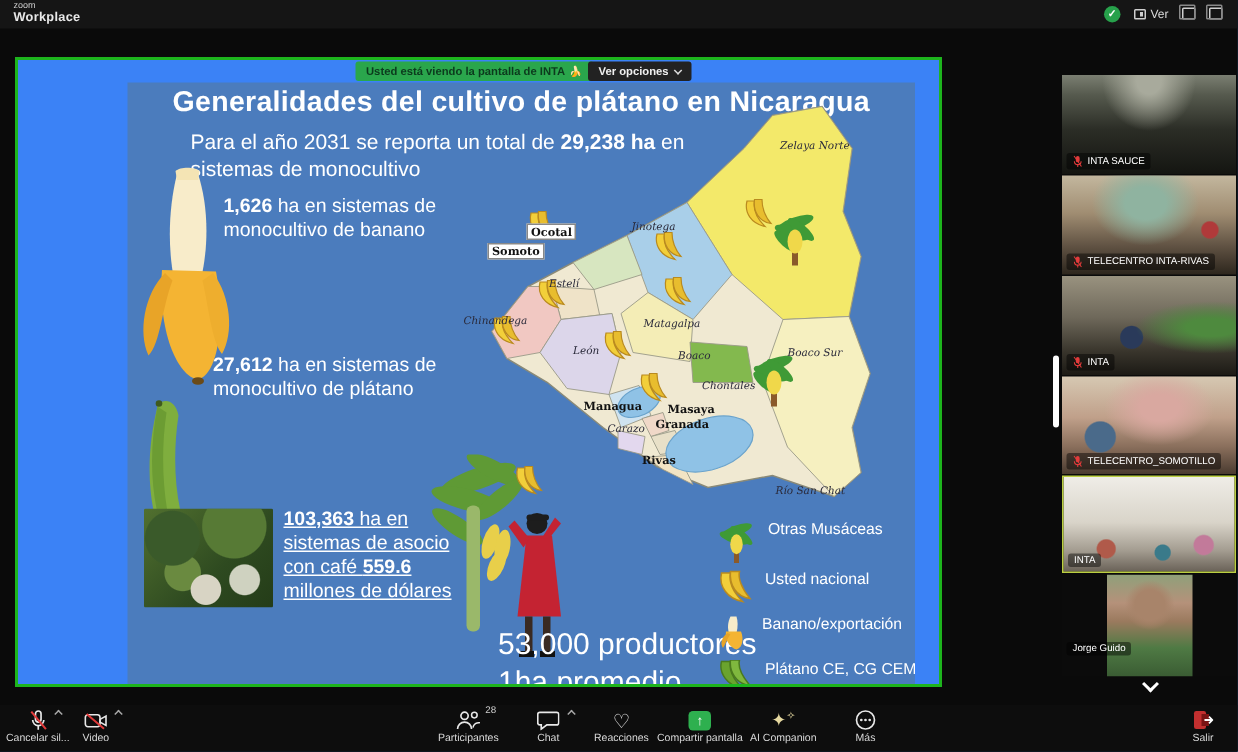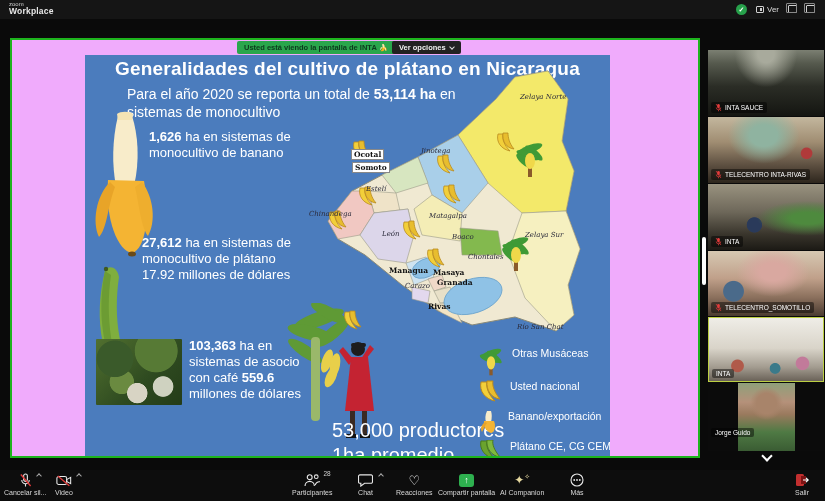--- a/index.html
+++ b/index.html
@@ -27,33 +27,33 @@
             display:flex; align-items:center; padding:0 7px; gap:3px; z-index:30; }
   .banner .btxt { font-size:7.5px; font-weight:bold; color:#0c3a1d; white-space:nowrap; }
   .banner .bemoji { font-size:7px; }
   .veropts { position:absolute; left:392px; top:41px; height:13px; background:#222; border-radius:2px;
              display:flex; align-items:center; padding:0 7px; gap:4px; z-index:30; cursor:pointer; }
   .veropts .otxt { font-size:7.5px; font-weight:bold; color:#f0f0f0; white-space:nowrap; }
   .chev-dn { width:4px; height:4px; border-right:1.2px solid #ddd; border-bottom:1.2px solid #ddd;
              transform:rotate(45deg); margin-top:-2px; }
 
   
-  .share { position:absolute; left:10px; top:38px; width:690px; height:420px; background:#f0abfc;
+  .share { position:absolute; left:10px; top:38px; width:618px; height:420px; background:#3b82f6;
            border:2px solid #1db41d; }
   .slide { position:absolute; left:73px; top:15px; width:525px; height:401px;
            background:#4b7cbd; overflow:hidden; }
   .s-title { position:absolute; left:0; top:3px; width:100%; text-align:center; color:#fff;
              font-weight:bold; font-size:19px; letter-spacing:.2px; }
   .s-sub { position:absolute; left:42px; top:31px; width:348px; color:#fff; font-size:14px; line-height:1.25; }
   .stat { position:absolute; color:#fff; font-size:13px; line-height:1.24; }
   .stat b { font-weight:bold; }
   .stat .money { display:block; }
   .st1 { left:64px; top:74px; width:178px; }
   .st2 { left:57px; top:180px; width:186px; }
-  .st3 { left:104px; top:283px; width:128px; }
+  .st3 { left:104px; top:283px; width:128px;text-decoration:underline; }
   .producers { position:absolute; left:247px; top:363px; color:#fff; font-size:20px; line-height:1.25; }
   .photo { position:absolute; left:11px; top:284px; width:86px; height:66px; border-radius:1px;
     background:
       radial-gradient(circle at 22% 30%, #3a5a2a 0 22%, transparent 23%),
       radial-gradient(circle at 70% 18%, #577a35 0 26%, transparent 27%),
       radial-gradient(circle at 48% 82%, #d8d4c4 0 14%, transparent 15%),
       radial-gradient(circle at 78% 72%, #cfd2c0 0 12%, transparent 13%),
       radial-gradient(circle at 30% 65%, #6a8a40 0 16%, transparent 17%),
       linear-gradient(135deg, #51702f, #2e4a20 60%, #243c18); }
   
@@ -142,39 +142,39 @@
     <span class="bemoji">🍌</span>
   </div>
   <div class="veropts">
     <span class="otxt">Ver opciones</span>
     <span class="chev-dn"></span>
   </div>
 
   <div class="share">
     <div class="slide">
       <div class="s-title">Generalidades del cultivo de plátano en Nicaragua</div>
-      <div class="s-sub"><span>Para el año 2020 se reporta un total de </span><b>53,114 ha</b><span> en sistemas de monocultivo</span></div>
+      <div class="s-sub"><span>Para el año 2031 se reporta un total de </span><b>29,238 ha</b><span> en sistemas de monocultivo</span></div>
 
       <svg style="position:absolute;left:2px;top:55px" width="74" height="152" viewBox="0 0 74 152">
         <path d="M31,6 C25,30 25,56 29,76 L47,76 C53,50 51,24 45,6 Z" fill="#f8ecca"></path>
         <path d="M30,4 C33,1 43,1 46,4 L45,10 L31,10 Z" fill="#f4e4b4"></path>
         <path d="M21,70 C18,110 31,141 45,143 C59,139 63,104 57,71 Z" fill="#f4b433"></path>
         <path d="M23,72 C9,86 5,112 12,127 C20,119 21,95 28,77 Z" fill="#e8a428"></path>
         <path d="M55,72 C67,88 69,112 61,126 C54,117 52,94 48,77 Z" fill="#eeae2e"></path>
         <ellipse cx="45" cy="144" rx="4" ry="2.5" fill="#6a4a18"></ellipse>
       </svg>
 
       <svg style="position:absolute;left:6px;top:208px" width="62" height="142" viewBox="0 0 62 142">
         <path d="M14,8 C2,56 10,106 42,132 C52,137 58,128 50,120 C28,98 22,54 28,14 C26,3 17,2 14,8 Z" fill="#7fae3e"></path>
         <path d="M14,8 C6,48 10,98 38,126 C20,100 14,52 20,12 Z" fill="#6c9c33"></path>
         <circle cx="15" cy="6" r="2.2" fill="#3f5a1e"></circle>
       </svg>
 
       <p class="stat st1"><b>1,626</b><span> ha en sistemas de monocultivo de banano</span></p>
-      <p class="stat st2"><b>27,612</b><span> ha en sistemas de monocultivo de plátano</span><span class="money">17.92 millones de dólares</span></p>
+      <p class="stat st2"><b>27,612</b><span> ha en sistemas de monocultivo de plátano</span></p>
       <div class="photo"></div>
       <p class="stat st3"><b>103,363</b><span> ha en sistemas de asocio con café </span><b>559.6</b><span> millones de dólares</span></p>
 
       <svg style="position:absolute;left:196px;top:248px" width="104" height="145" viewBox="0 0 104 145">
         <g fill="#5f9a35">
           <ellipse cx="38" cy="16" rx="26" ry="7" transform="rotate(-18 38 16)"></ellipse>
           <ellipse cx="30" cy="30" rx="24" ry="7" transform="rotate(14 30 30)"></ellipse>
           <ellipse cx="48" cy="10" rx="20" ry="6" transform="rotate(28 48 10)"></ellipse>
           <ellipse cx="24" cy="48" rx="20" ry="6" transform="rotate(34 24 48)"></ellipse>
           <ellipse cx="52" cy="30" rx="20" ry="6" transform="rotate(-40 52 30)"></ellipse>
@@ -245,30 +245,30 @@
         <use href="#bunch" x="116" y="186"></use>
         <use href="#bunch" x="33" y="248"></use>
         <use href="#bunch" x="186" y="70"></use>
         <use href="#btree" x="206" y="78"></use>
         <use href="#btree" x="192" y="172"></use>
       </svg>
 
       <div class="mlbl" style="left:435px;top:38px">Zelaya Norte</div>
       <div class="mlbl" style="left:336px;top:92px">Jinotega</div>
       <div class="mlbl mlbl-chip" style="left:266px;top:94px">Ocotal</div>
-      <div class="mlbl mlbl-chip" style="left:267px;top:107px">Somoto</div>
+      <div class="mlbl mlbl-chip" style="left:240px;top:107px">Somoto</div>
       <div class="mlbl" style="left:281px;top:130px">Estelí</div>
       <div class="mlbl" style="left:224px;top:155px">Chinandega</div>
       <div class="mlbl" style="left:297px;top:175px">León</div>
       <div class="mlbl" style="left:344px;top:157px">Matagalpa</div>
       <div class="mlbl" style="left:367px;top:178px">Boaco</div>
       <div class="mlbl" style="left:383px;top:198px">Chontales</div>
-      <div class="mlbl" style="left:440px;top:176px">Zelaya Sur</div>
+      <div class="mlbl" style="left:440px;top:176px">Boaco Sur</div>
       <div class="mlbl mlbl-b" style="left:304px;top:211px">Managua</div>
-      <div class="mlbl mlbl-b" style="left:348px;top:213px">Masaya</div>
+      <div class="mlbl mlbl-b" style="left:360px;top:213px">Masaya</div>
       <div class="mlbl mlbl-b" style="left:352px;top:223px">Granada</div>
       <div class="mlbl" style="left:320px;top:227px">Carazo</div>
       <div class="mlbl mlbl-b" style="left:343px;top:247px">Rivas</div>
       <div class="mlbl" style="left:432px;top:268px">Río San Chat</div>
 
       <div class="legend-row" style="top:292px">
         <svg width="26" height="30" viewBox="0 0 28 36">
             <g fill="#3f9a36">
               <ellipse cx="14" cy="8" rx="13" ry="4" transform="rotate(-20 14 8)"></ellipse>
               <ellipse cx="12" cy="14" rx="12" ry="4" transform="rotate(18 12 14)"></ellipse>

